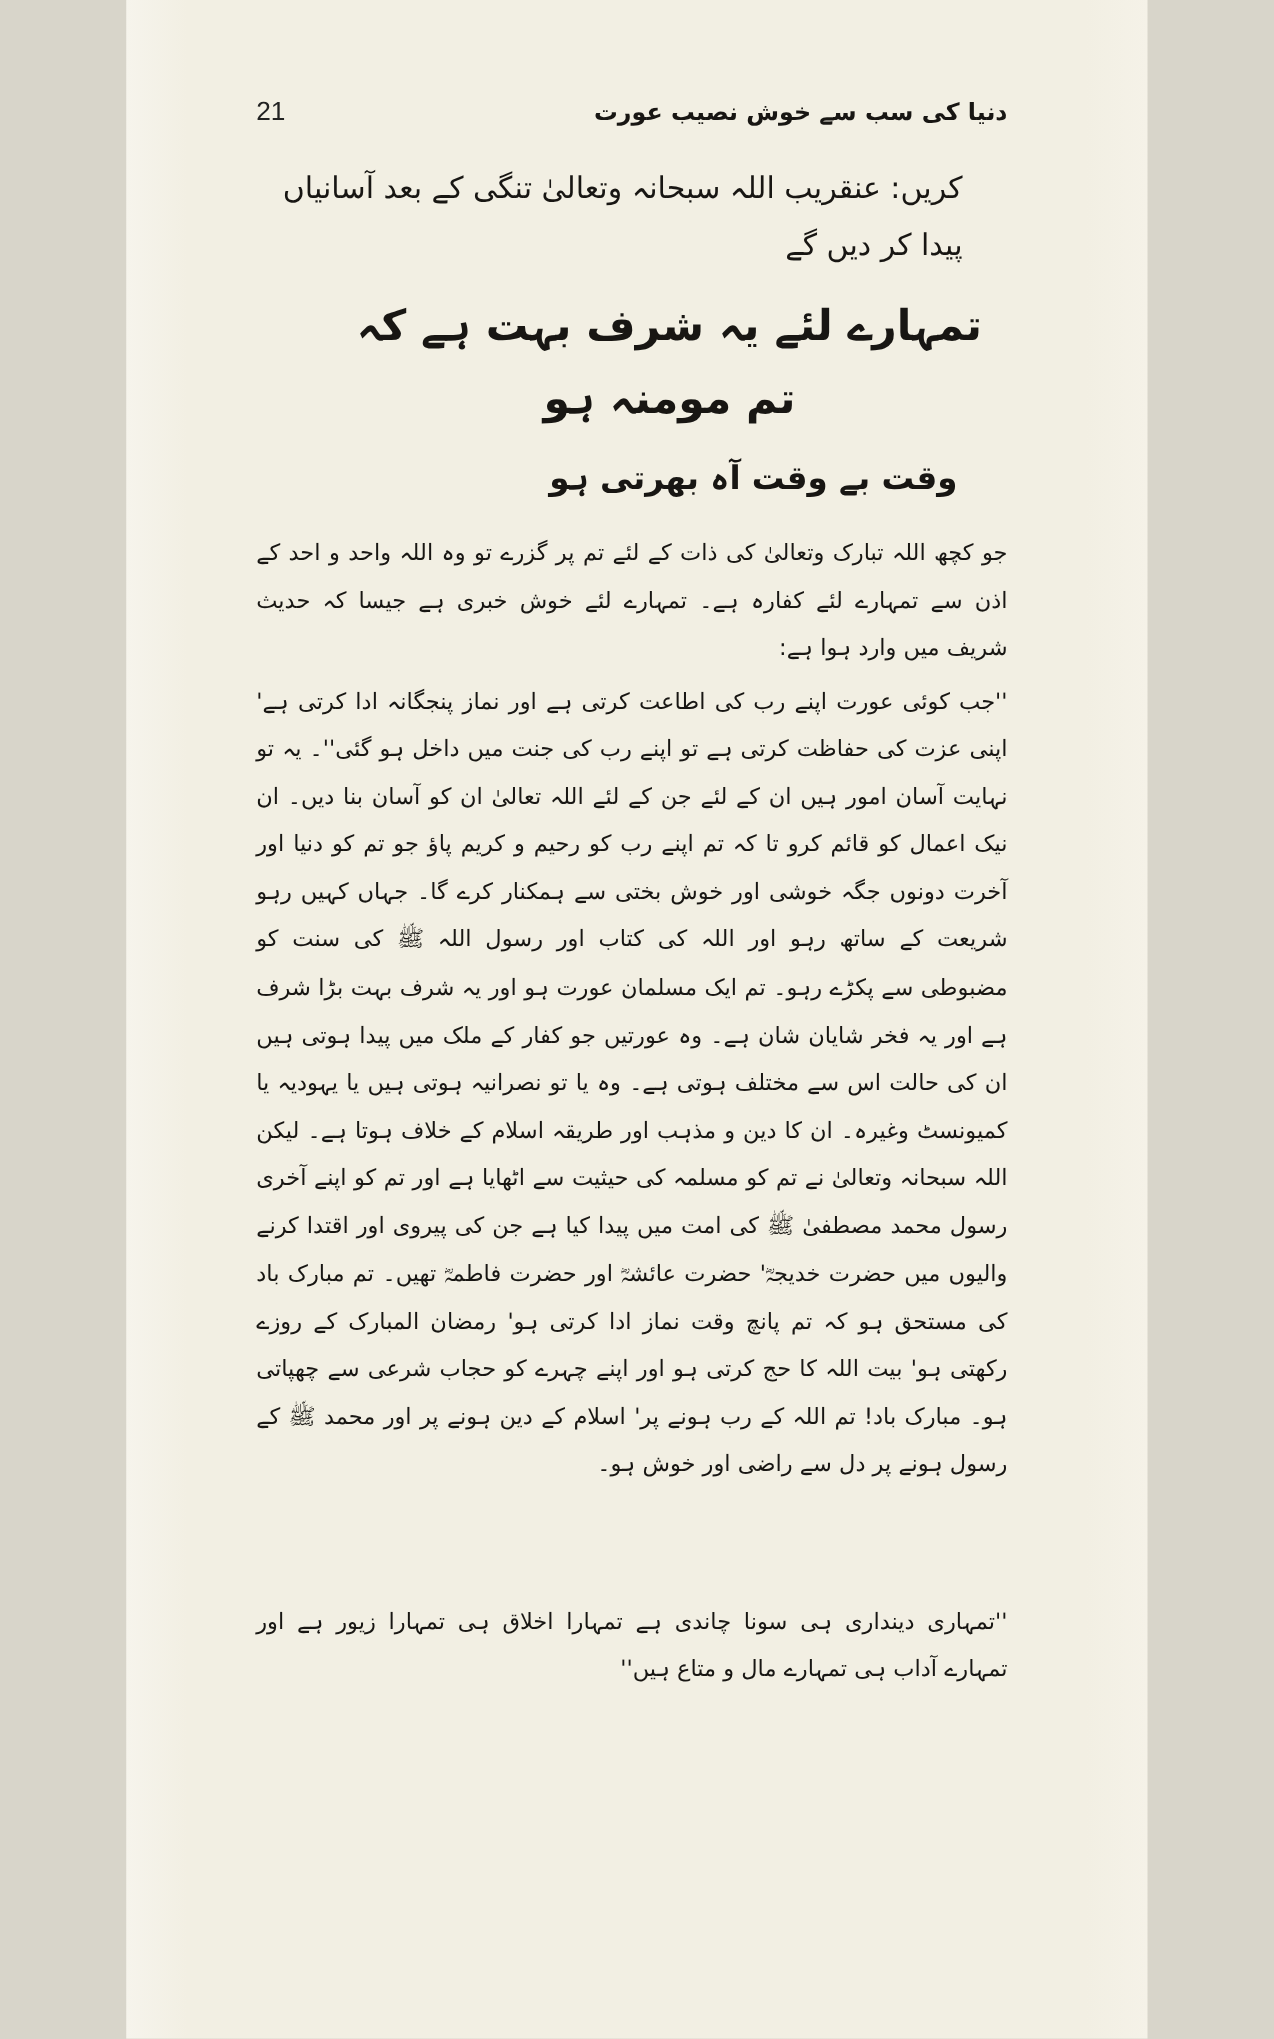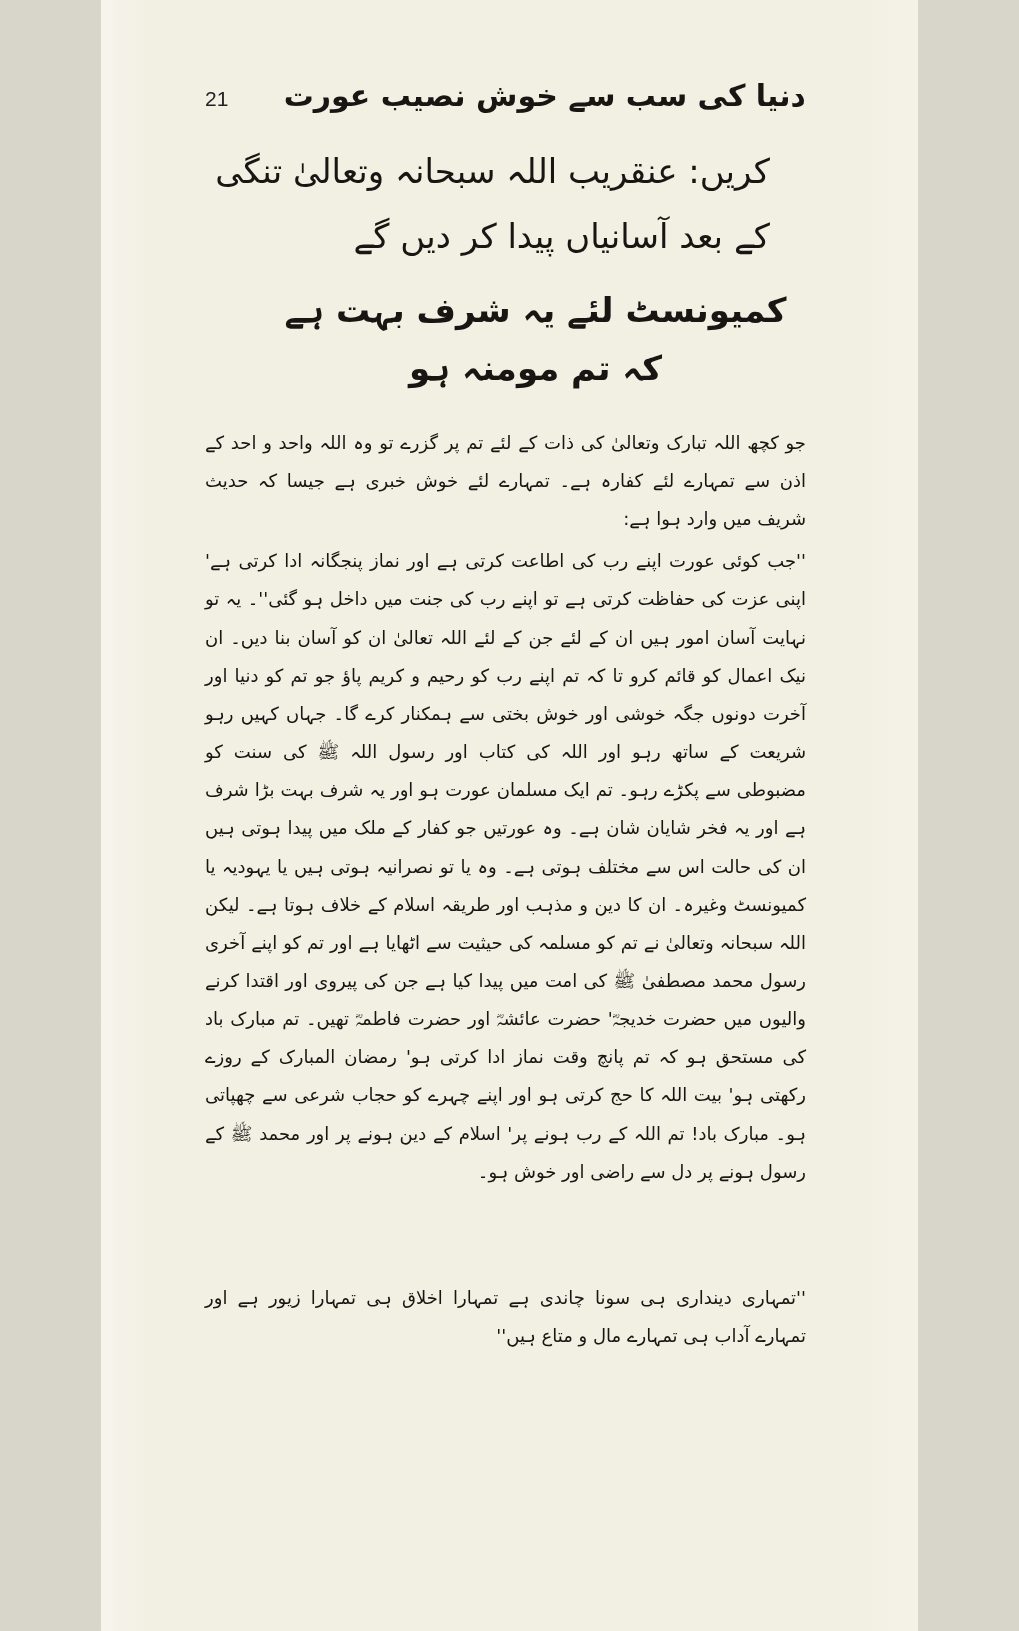--- a/index.html
+++ b/index.html
@@ -27,27 +27,27 @@
     align-items: baseline;
   }
   .page-number {
     font-family: "Liberation Sans", sans-serif;
     font-size: 21px;
     color: #222;
     direction: ltr;
     padding-right: 6px;
   }
   .header-title {
-    font-size: 30px;
+    font-size: 19px;
     font-weight: bold;
     letter-spacing: 0;
   }
   .intro-line {
     margin-top: 26px;
-    font-size: 34px;
+    font-size: 24px;
     text-align: right;
     padding-right: 36px;
     line-height: 1.9;
   }
   .emphasis-line {
     margin-top: 14px;
     font-size: 34px;
     font-weight: bold;
     text-align: center;
     padding-left: 60px;
@@ -85,23 +85,24 @@
 
 <div class="page" data-interactable="false">
 
   <div class="header-row" data-interactable="false">
     <div class="page-number" data-interactable="false">21</div>
     <div class="header-title" data-interactable="false">دنیا کی سب سے خوش نصیب عورت</div>
   </div>
 
   <div class="intro-line" data-interactable="false">کریں: عنقریب اللہ سبحانہ وتعالیٰ تنگی کے بعد آسانیاں پیدا کر دیں گے</div>
 
-  <div class="emphasis-line" data-interactable="false">کمیونسٹ لئے یہ شرف بہت ہے کہ تم مومنہ ہو</div>
+  <div class="emphasis-line" data-interactable="false">تمہارے لئے یہ شرف بہت ہے کہ تم مومنہ ہو</div>
 
   <div class="verse-line" data-interactable="false">
+    <span data-interactable="false">وقت بے وقت آہ بھرتی ہو</span>
   </div>
 
   <div class="para para-intro" data-interactable="false">جو کچھ اللہ تبارک وتعالیٰ کی ذات کے لئے تم پر گزرے تو وہ اللہ واحد و احد کے اذن سے تمہارے لئے کفارہ ہے۔ تمہارے لئے خوش خبری ہے جیسا کہ حدیث شریف میں وارد ہوا ہے:</div>
 
   <div class="para para-main" data-interactable="false">''جب کوئی عورت اپنے رب کی اطاعت کرتی ہے اور نماز پنجگانہ ادا کرتی ہے' اپنی عزت کی حفاظت کرتی ہے تو اپنے رب کی جنت میں داخل ہو گئی''۔ یہ تو نہایت آسان امور ہیں ان کے لئے جن کے لئے اللہ تعالیٰ ان کو آسان بنا دیں۔ ان نیک اعمال کو قائم کرو تا کہ تم اپنے رب کو رحیم و کریم پاؤ جو تم کو دنیا اور آخرت دونوں جگہ خوشی اور خوش بختی سے ہمکنار کرے گا۔ جہاں کہیں رہو شریعت کے ساتھ رہو اور اللہ کی کتاب اور رسول اللہ ﷺ کی سنت کو مضبوطی سے پکڑے رہو۔ تم ایک مسلمان عورت ہو اور یہ شرف بہت بڑا شرف ہے اور یہ فخر شایان شان ہے۔ وہ عورتیں جو کفار کے ملک میں پیدا ہوتی ہیں ان کی حالت اس سے مختلف ہوتی ہے۔ وہ یا تو نصرانیہ ہوتی ہیں یا یہودیہ یا کمیونسٹ وغیرہ۔ ان کا دین و مذہب اور طریقہ اسلام کے خلاف ہوتا ہے۔ لیکن اللہ سبحانہ وتعالیٰ نے تم کو مسلمہ کی حیثیت سے اٹھایا ہے اور تم کو اپنے آخری رسول محمد مصطفیٰ ﷺ کی امت میں پیدا کیا ہے جن کی پیروی اور اقتدا کرنے والیوں میں حضرت خدیجہؓ' حضرت عائشہؓ اور حضرت فاطمہؓ تھیں۔ تم مبارک باد کی مستحق ہو کہ تم پانچ وقت نماز ادا کرتی ہو' رمضان المبارک کے روزے رکھتی ہو' بیت اللہ کا حج کرتی ہو اور اپنے چہرے کو حجاب شرعی سے چھپاتی ہو۔ مبارک باد! تم اللہ کے رب ہونے پر' اسلام کے دین ہونے پر اور محمد ﷺ کے رسول ہونے پر دل سے راضی اور خوش ہو۔</div>
 
   <div class="para closing-quote" data-interactable="false">''تمہاری دینداری ہی سونا چاندی ہے تمہارا اخلاق ہی تمہارا زیور ہے اور تمہارے آداب ہی تمہارے مال و متاع ہیں''</div>
 
 </div>
 

